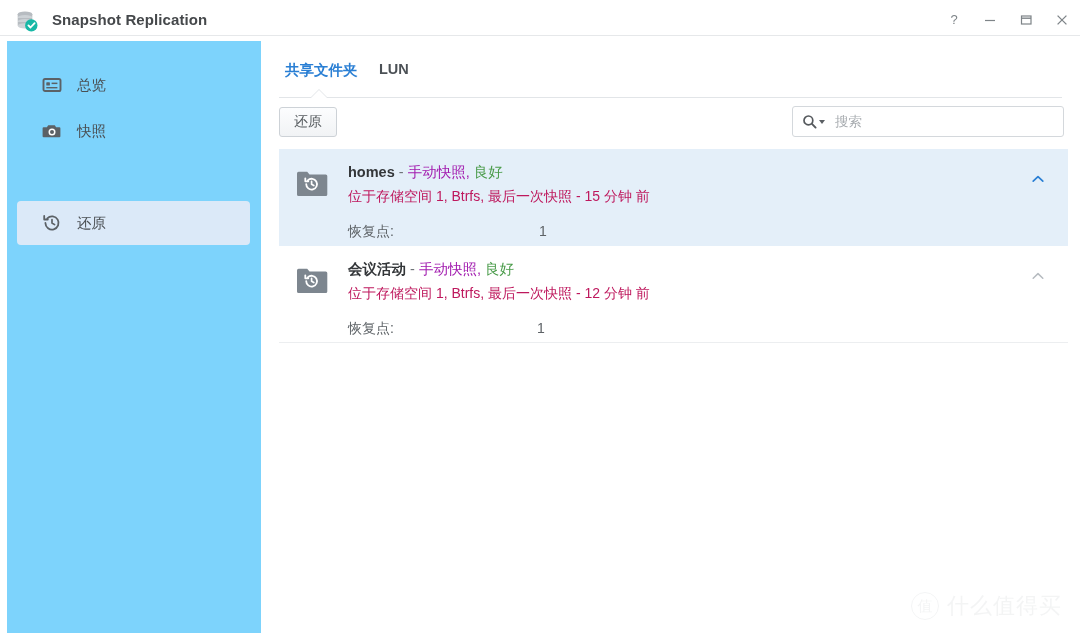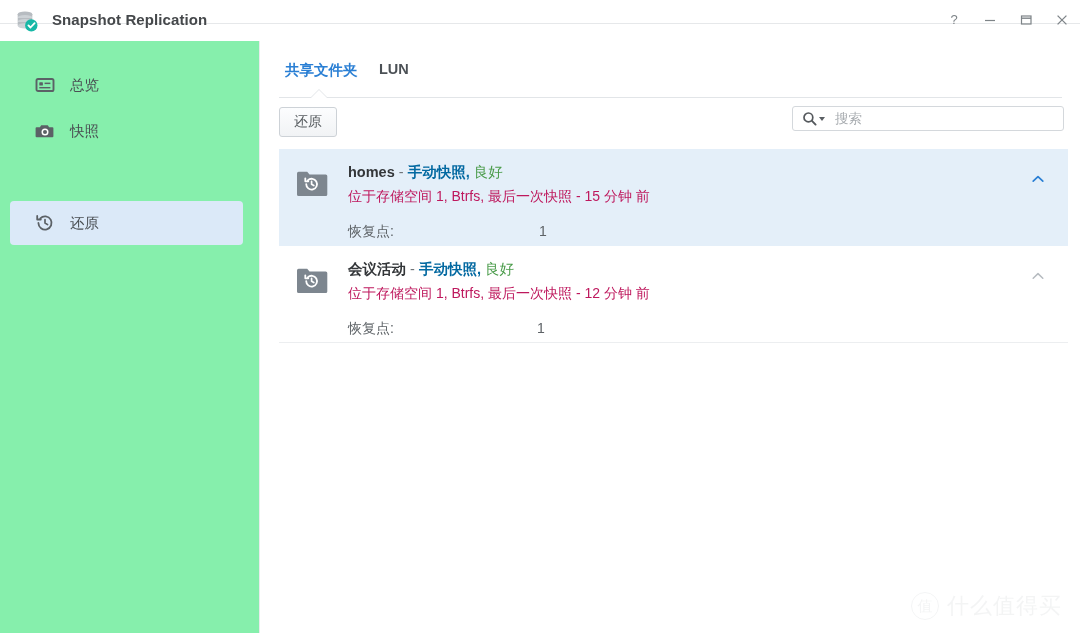--- a/index.html
+++ b/index.html
@@ -14,21 +14,21 @@
     color: #333333;
     overflow: hidden;
     position: relative;
   }
 
   
   .titlebar {
     position: absolute;
     left: 0; top: 0;
     width: 1080px;
-    height: 24px;
+    height: 36px;
     background: #ffffff;
     border-bottom: 1px solid #e6e8ea;
     box-sizing: border-box;
   }
   .app-icon {
     position: absolute;
     left: 14px; top: 8px;
     width: 26px; height: 26px;
   }
   .app-title {
@@ -55,24 +55,24 @@
     justify-content: center;
     color: #7e8488;
     font-size: 15px;
     cursor: default;
   }
   .win-btn svg { display: block; }
 
   
   .sidebar {
     position: absolute;
-    left: 0; top: 41px;
+    left: 7px; top: 41px;
     width: 260px;
     height: 592px;
-    background: #86efac;
+    background: #7dd3fc;
     border-right: 1px solid #e9ebed;
     box-sizing: border-box;
   }
   .nav-item {
     position: absolute;
     left: 10px;
     width: 233px;
     height: 44px;
     border-radius: 4px;
     display: flex;
@@ -164,21 +164,21 @@
     display: flex;
     align-items: center;
     justify-content: center;
     box-sizing: border-box;
     cursor: default;
   }
   .search-wrap {
     position: absolute;
     right: 16px; top: 3px;
     width: 272px;
-    height: 25px;
+    height: 31px;
     border: 1px solid #d4d8dc;
     border-radius: 3px;
     background: #ffffff;
     box-sizing: border-box;
     display: flex;
     align-items: center;
   }
   .search-icon {
     margin-left: 9px;
     color: #5a5f63;
@@ -238,21 +238,21 @@
     position: absolute;
     left: 69px; top: 14px;
     font-size: 14.5px;
     white-space: nowrap;
   }
   .row-title .name {
     font-weight: bold;
     color: #333639;
   }
   .row-title .sep { color: #6f7478; }
-  .row-title .type { color: #0369a1; font-weight: bold; }
+  .row-title .type { color: #a21caf; }
   .row-title .status-ok { color: #4b9c4b; }
   .row-sub {
     position: absolute;
     left: 69px; top: 39px;
     font-size: 14px;
     color: #be185d;
     white-space: nowrap;
   }
   .row-meta-label {
     position: absolute;

